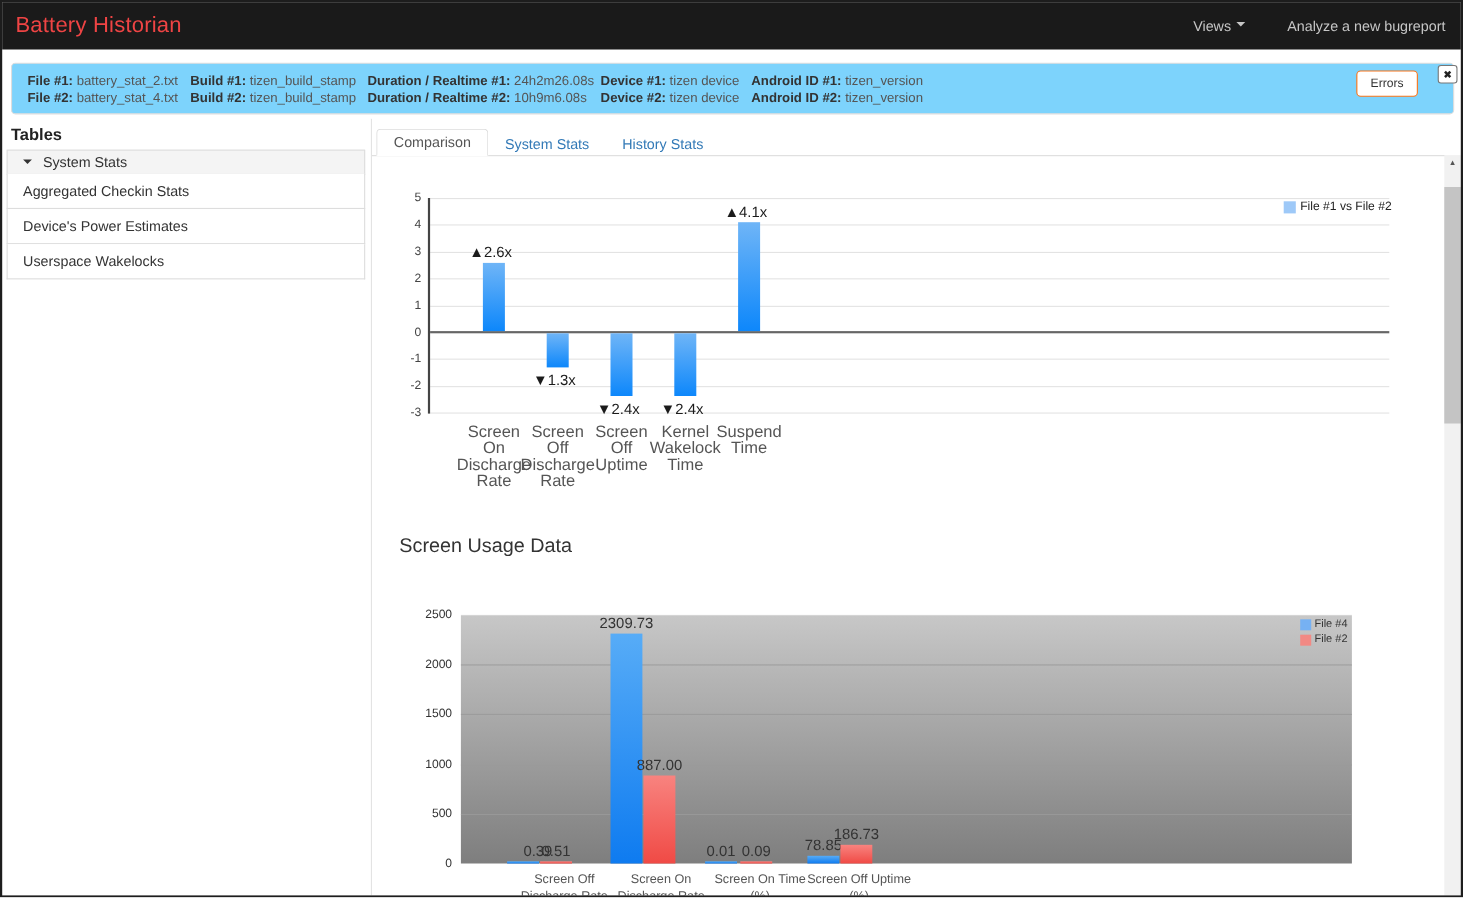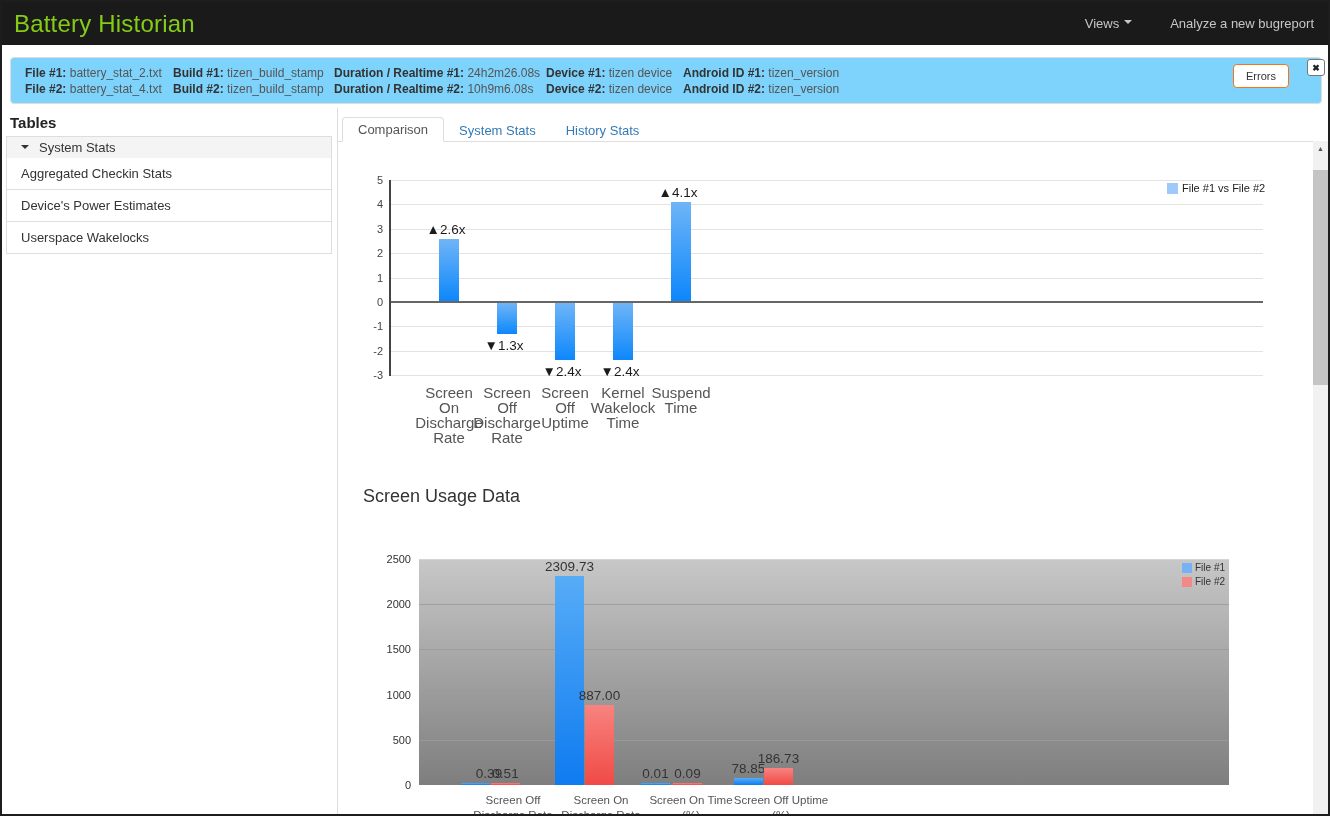--- a/index.html
+++ b/index.html
@@ -3,21 +3,21 @@
 <meta charset="utf-8">
 <style>
   * { box-sizing: border-box; margin: 0; padding: 0; }
   html,body { background:#fff; }
   body { font-family: "Liberation Sans", sans-serif; }
   .screen { position:relative; width:1330px; height:816px; background:#fff; overflow:hidden; }
   .frame { position:absolute; inset:0; border:2px solid #1d1d1d; z-index:60; pointer-events:none; }
 
   
   .app-header { position:absolute; left:2px; top:2px; right:2px; height:43px; background:#1a1a1a; display:flex; align-items:center; z-index:5; }
-  .brand { margin-left:12px; font-size:24px; color:#84cc16; letter-spacing:.2px; }
+  .brand { margin-left:12px; font-size:20px; color:#ef4444; letter-spacing:.2px; }
   .header-nav { margin-left:auto; display:flex; align-items:center; gap:38px; margin-right:14px; }
   .nav-item { color:#c6c6c6; font-size:13px; cursor:pointer; white-space:nowrap; }
   .caret { display:inline-block; width:0; height:0; border:4px solid transparent; border-top-color:#c6c6c6; margin-left:5px; vertical-align:middle; margin-top:-2px; }
 
   
   .info-panel { position:absolute; left:10px; top:57px; width:1312px; height:47px; border:1px solid #ddd; border-radius:4px; background:#7dd3fc; font-size:12px; z-index:5; }
   .info-col { position:absolute; top:7px; line-height:16px; white-space:nowrap; }
   .info-col b { color:#333; font-weight:bold; }
   .info-col span { color:#555; }
   .c1{left:14px;} .c2{left:162px;} .c3{left:323px;} .c4{left:535px;} .c5{left:672px;}
@@ -194,21 +194,21 @@
         </div>
       </div>
 
     <h2 class="usage-title">Screen Usage Data</h2>
 
     <div id="chart2">
       <div class="plotbg2"></div>
       <div class="legend2">
         <div class="row">
             <span class="sw blue"></span>
-            <span>File #1</span>
+            <span>File #4</span>
           </div>
         <div class="row">
             <span class="sw red"></span>
             <span>File #2</span>
           </div>
       </div>
     <div class="ytick2" style="top: -6px;">2500</div>
         <div class="gl2" style="top: 45.2px;"></div>
         <div class="ytick2" style="top: 39.2px;">2000</div>
         <div class="gl2" style="top: 90.4px;"></div>

